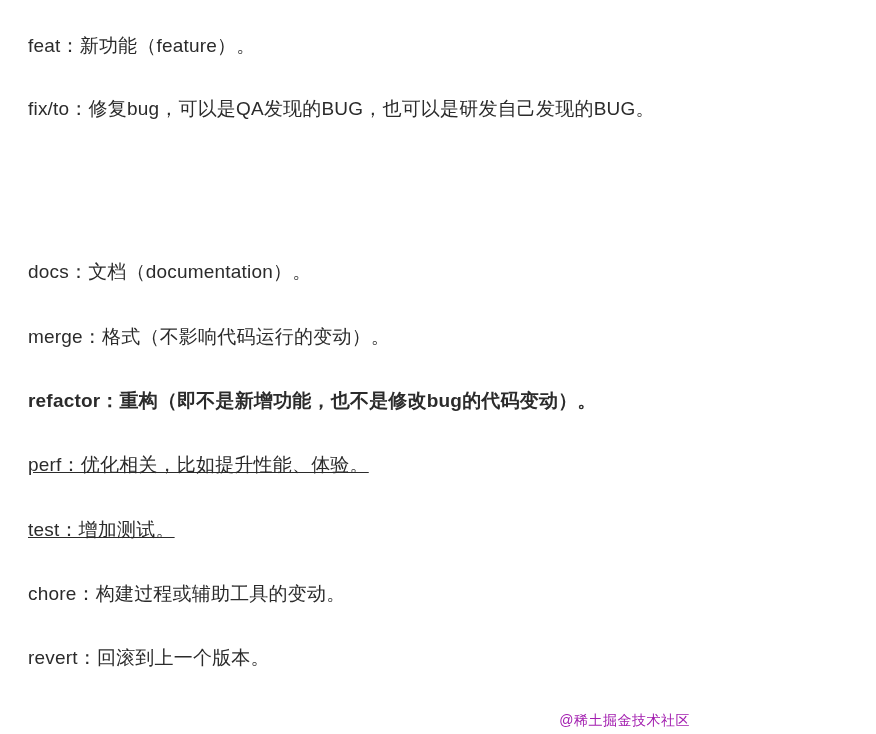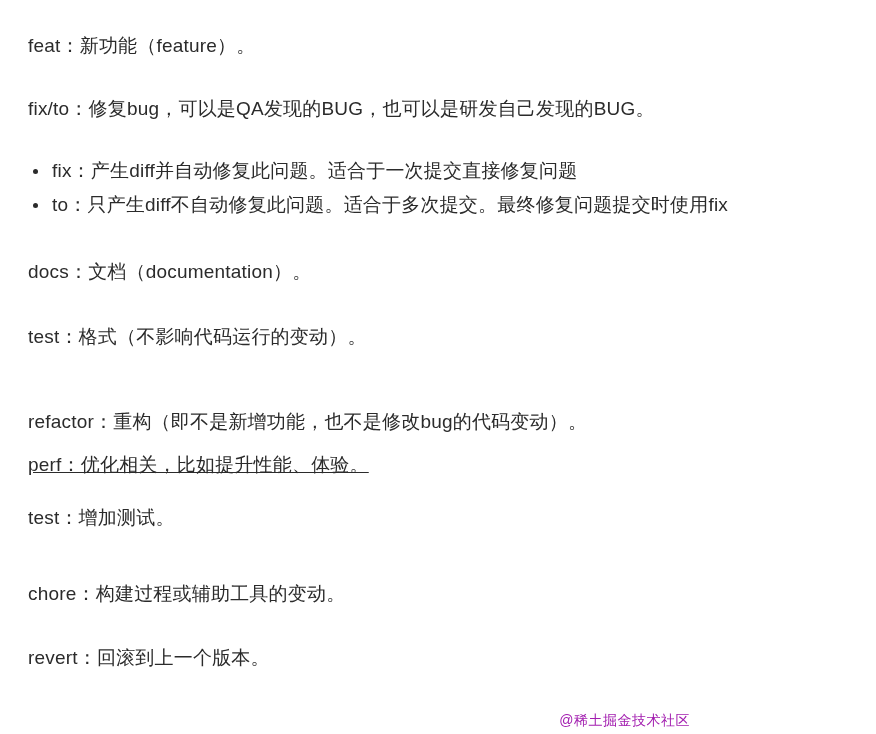--- a/index.html
+++ b/index.html
@@ -71,28 +71,24 @@
   }
 </style>
 </head>
 <body>
 
 <div class="doc">
 
   <div class="para" style="top:8px;">feat：新功能（feature）。</div>
   <div class="para" style="top:71px;">fix/to：修复bug，可以是QA发现的BUG，也可以是研发自己发现的BUG。</div>
 
-  <ul class="bullet-list" style="top:130px;">
-    <li class="bullet-item">fix：产生diff并自动修复此问题。适合于一次提交直接修复问题</li>
-    <li class="bullet-item">to：只产生diff不自动修复此问题。适合于多次提交。最终修复问题提交时使用fix</li>
-  </ul>
 
   <div class="para" style="top:234px;">docs：文档（documentation）。</div>
-  <div class="para" style="top:299px;">test：格式（不影响代码运行的变动）。</div>
-  <div class="para" style="top:384px;">refactor：重构（即不是新增功能，也不是修改bug的代码变动）。</div>
+  <div class="para" style="top:299px;">merge：格式（不影响代码运行的变动）。</div>
+  <div class="para" style="top:363px;font-weight:bold;">refactor：重构（即不是新增功能，也不是修改bug的代码变动）。</div>
   <div class="para" style="top:427px;text-decoration:underline;">perf：优化相关，比如提升性能、体验。</div>
-  <div class="para" style="top:480px;">test：增加测试。</div>
+  <div class="para" style="top:492px;text-decoration:underline;">test：增加测试。</div>
   <div class="para" style="top:556px;">chore：构建过程或辅助工具的变动。</div>
   <div class="para" style="top:620px;">revert：回滚到上一个版本。</div>
 
   <div class="watermark">@稀土掘金技术社区</div>
 
 </div>
 
 </body></html>

